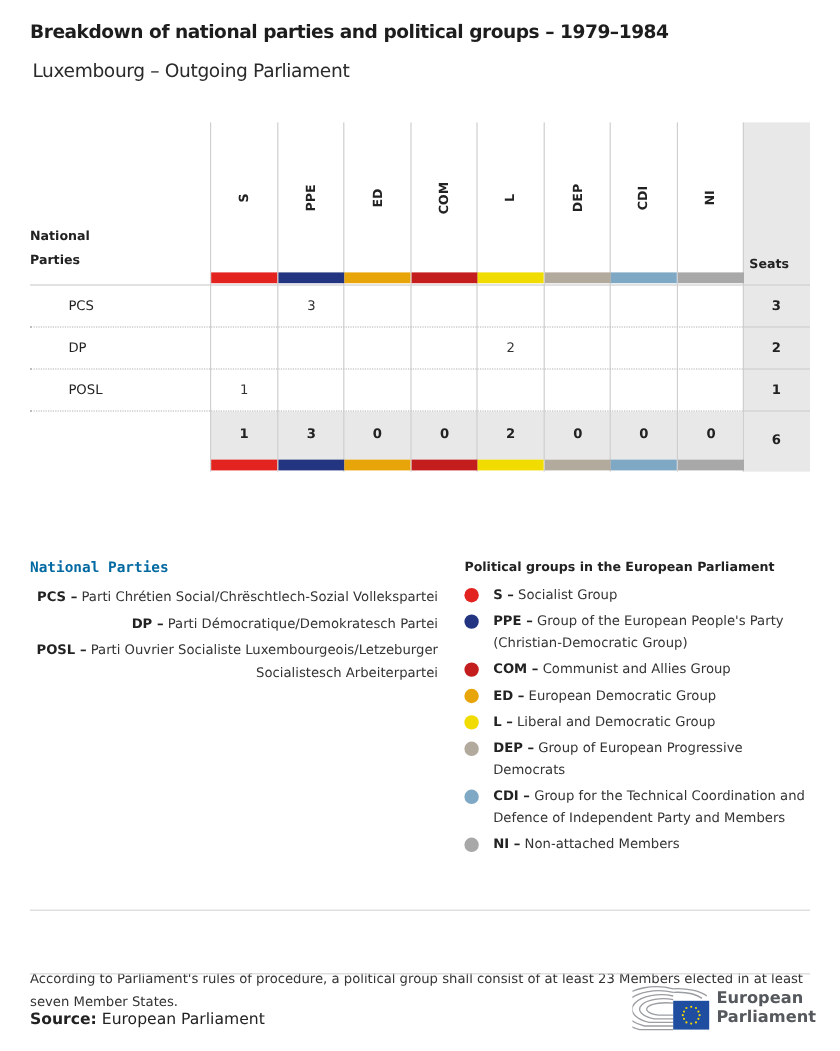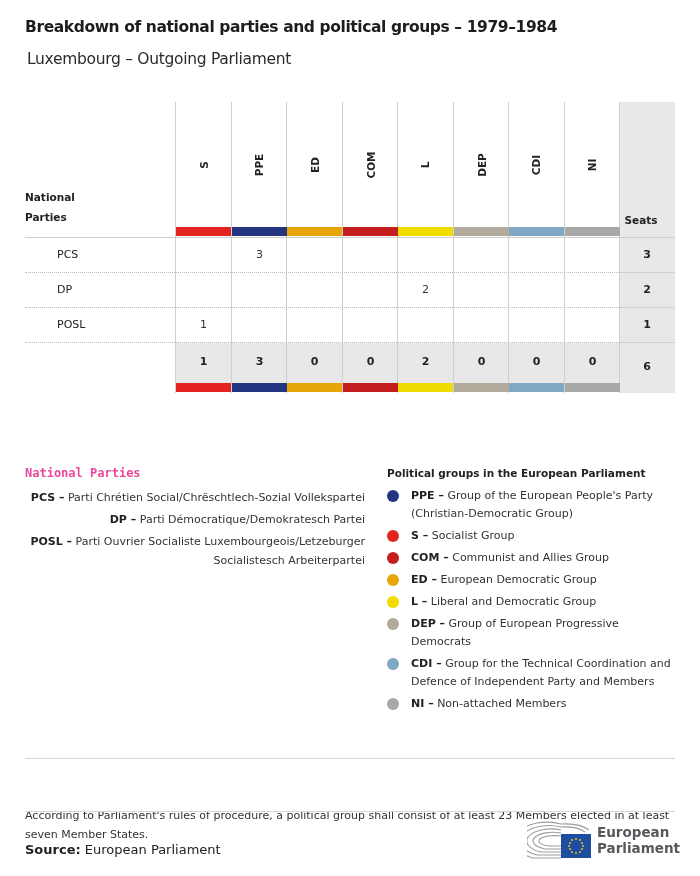--- a/index.html
+++ b/index.html
@@ -18,21 +18,21 @@
   .hline { position: absolute; left: 0; height: 0; }
   .hline.solid { border-top: 1px solid #cfcfcf; }
   .hline.dotted { border-top: 1px dotted #bdbdbd; }
   .rowlabel { position: absolute; left: 0; font-size: 11px; font-weight: normal; color: #222; margin-left: 32px; }
   .cell { position: absolute; width: 55px; text-align: center; font-size: 11px; color: #333; }
   .seatcell { position: absolute; left: 594px; width: 56px; text-align: center; font-size: 11px; font-weight: bold; color: #222; }
   .totals-bg { position: absolute; left: 150px; top: 241px; width: 444px; height: 40px; background: #e8e8e8; }
   .totcell { position: absolute; width: 55px; text-align: center; font-size: 11px; font-weight: bold; color: #222; }
 
   .np-legend { position: absolute; left: 25px; top: 466px; width: 340px; }
-  .np-legend .h { font-family: "DejaVu Sans Mono", monospace; font-size: 12px; font-weight: bold; color: #ec4899; margin-bottom: 8px; }
+  .np-legend .h { font-family: "DejaVu Sans Mono", monospace; font-size: 12px; font-weight: bold; color: #0369a1; margin-bottom: 8px; }
   .np-legend .item { font-size: 11px; line-height: 19px; color: #333; margin-bottom: 3px; text-align: right; }
   .np-legend .item b { color: #222; }
 
   .pg-legend { position: absolute; left: 387px; top: 467px; width: 295px; }
   .pg-legend .h { font-size: 10.5px; font-weight: bold; color: #222; margin-bottom: 8px; }
   .pg-legend .item { position: relative; padding-left: 24px; font-size: 11px; line-height: 18px; color: #333; margin-bottom: 4px; }
   .pg-legend .item b { color: #222; }
   .dot { position: absolute; left: 0; top: 3px; width: 12px; height: 12px; border-radius: 50%; }
 
   .rule { position: absolute; left: 25px; width: 650px; border-top: 1px solid #d6d6d6; }
@@ -155,22 +155,22 @@
 
 <div class="np-legend">
   <div class="h">National Parties</div>
   <div class="item"><b>PCS –</b> <span>Parti Chrétien Social/Chrëschtlech-Sozial Vollekspartei</span></div>
   <div class="item"><b>DP –</b> <span>Parti Démocratique/Demokratesch Partei</span></div>
   <div class="item"><b>POSL –</b> <span>Parti Ouvrier Socialiste Luxembourgeois/Letzeburger Socialistesch Arbeiterpartei</span></div>
 </div>
 
 <div class="pg-legend" id="pg">
   <div class="h">Political groups in the European Parliament</div>
-<div class="item"><span class="dot" style="background: rgb(35, 53, 128);"></span><b>PPE –</b> <span>Group of the European People's Party (Christian-Democratic Group)</span></div>
-    <div class="item"><span class="dot" style="background: rgb(226, 35, 31);"></span><b>S –</b> <span>Socialist Group</span></div>
+<div class="item"><span class="dot" style="background: rgb(226, 35, 31);"></span><b>S –</b> <span>Socialist Group</span></div>
+    <div class="item"><span class="dot" style="background: rgb(35, 53, 128);"></span><b>PPE –</b> <span>Group of the European People's Party (Christian-Democratic Group)</span></div>
     <div class="item"><span class="dot" style="background: rgb(195, 29, 29);"></span><b>COM –</b> <span>Communist and Allies Group</span></div>
     <div class="item"><span class="dot" style="background: rgb(232, 165, 10);"></span><b>ED –</b> <span>European Democratic Group</span></div>
     <div class="item"><span class="dot" style="background: rgb(240, 220, 0);"></span><b>L –</b> <span>Liberal and Democratic Group</span></div>
     <div class="item"><span class="dot" style="background: rgb(179, 170, 158);"></span><b>DEP –</b> <span>Group of European Progressive Democrats</span></div>
     <div class="item"><span class="dot" style="background: rgb(127, 168, 196);"></span><b>CDI –</b> <span>Group for the Technical Coordination and Defence of Independent Party and Members</span></div>
     <div class="item"><span class="dot" style="background: rgb(168, 168, 168);"></span><b>NI –</b> <span>Non-attached Members</span></div>
   </div>
 
 <div class="rule" style="top:758px;"></div>
 <div class="note">According to Parliament's rules of procedure, a political group shall consist of at least 23 Members elected in at least seven Member States.</div>

